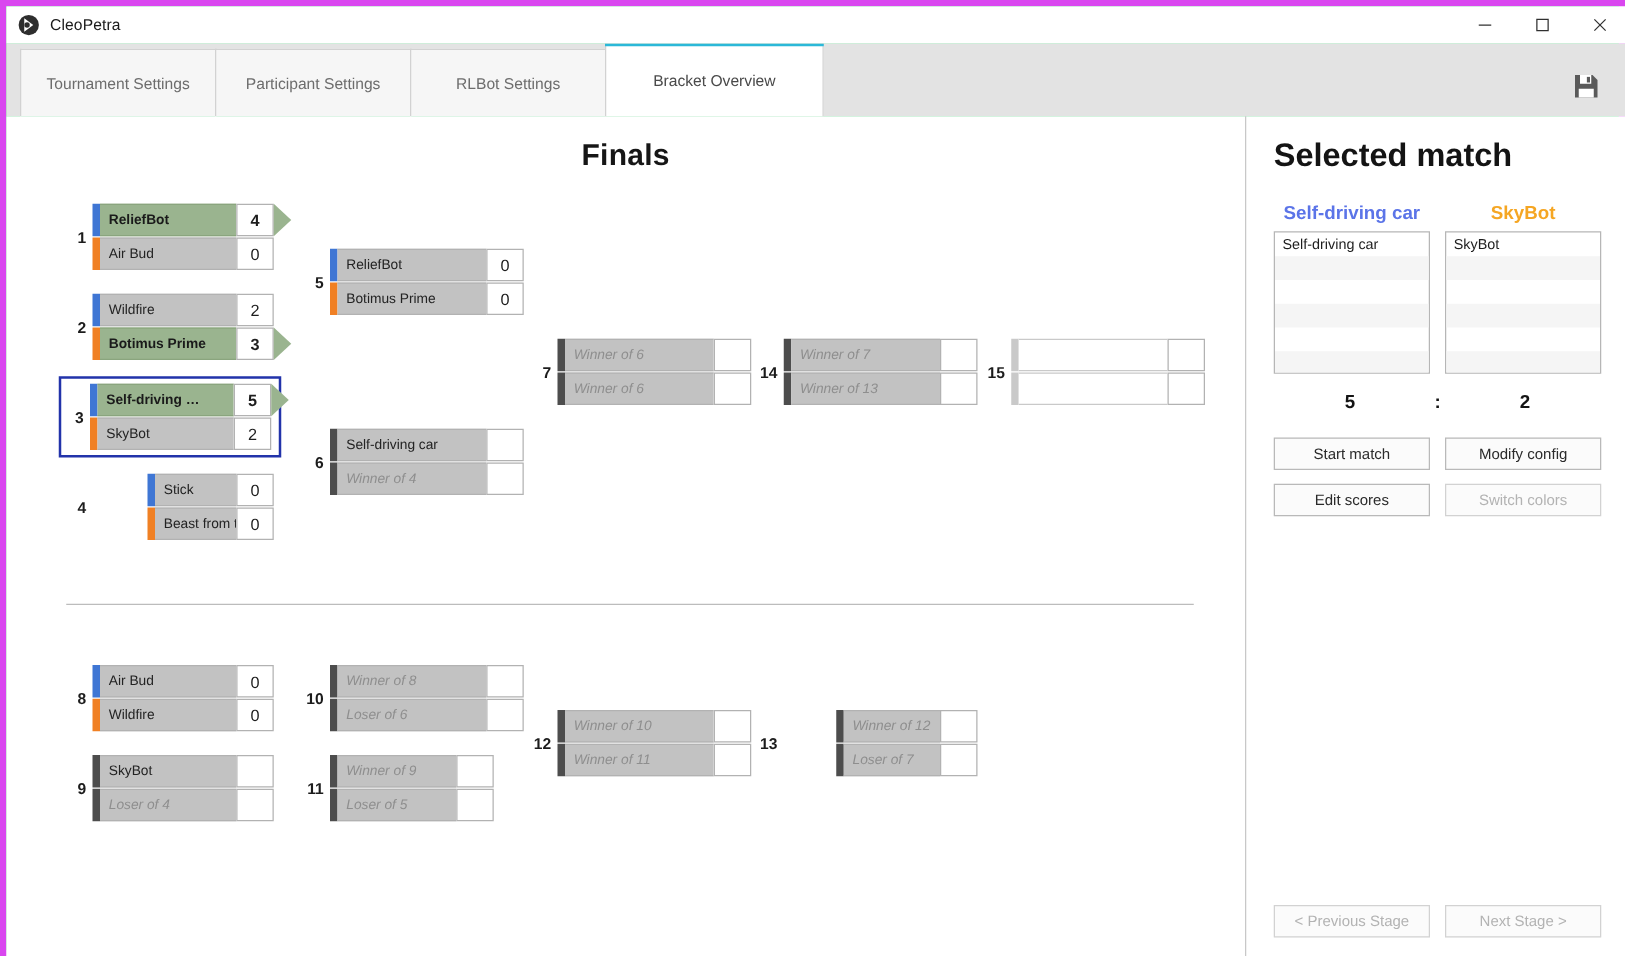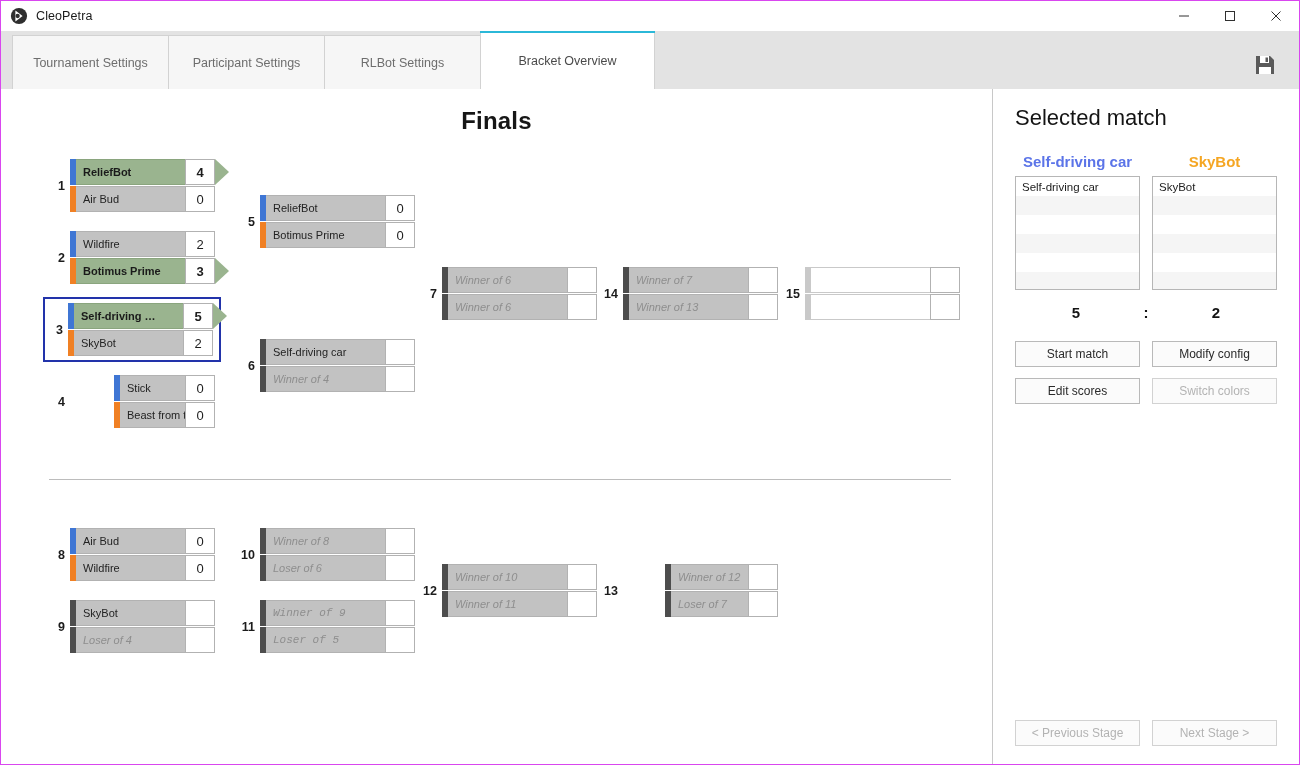--- a/index.html
+++ b/index.html
@@ -6,21 +6,21 @@
   * { box-sizing: border-box; margin: 0; padding: 0; }
   html, body {
     width: 1300px; height: 765px;
     font-family: "Liberation Sans", sans-serif;
     background: #ffffff;
     overflow: hidden;
   }
   #app {
     position: relative;
     width: 1300px; height: 765px;
-    border: 1px solid #d946ef;
+    border: 5px solid #d946ef;
     background: #22c55e;
   }
 
   
   .titlebar {
     position: absolute; left: 0; top: 0; width: 1298px; height: 30px;
     background: #ffffff;
     display: flex; align-items: center;
   }
   .app-logo {
@@ -166,21 +166,21 @@
     margin-left: -6px; margin-top: -6px;
   }
 
   
   .side-pane {
     position: absolute; left: 992px; top: 0;
     width: 306px; height: 675px;
     padding: 16px 22px 0 22px;
   }
   .side-title {
-    font-size: 22px; font-weight: normal; color: #141414;
+    font-size: 26px; font-weight: bold; color: #141414;
     margin-bottom: 22px;
   }
   .teams-head {
     display: flex; gap: 12px; margin-bottom: 6px;
   }
   .team-head {
     flex: 1 1 0; text-align: center;
     font-size: 15px; font-weight: bold;
   }
   .team-head.blue   { color: #5b74e8; }
@@ -471,21 +471,21 @@
               </div>
               <div class="mrow">
                 <div class="teamcolor tc-dark"></div>
                 <div class="teamname placeholder">Loser of 6</div>
                 <div class="scorebox"></div>
               </div>
             </div>
           </div>
           <div class="match" style="left: 238px; top: 511px;">
             <div class="match-num">11</div>
-            <div class="match-rows" style="width: 155px; font-family: Liberation Mono, monospace;">
+            <div class="match-rows" style="width: 131px;">
               <div class="mrow">
                 <div class="teamcolor tc-dark"></div>
                 <div class="teamname placeholder">Winner of 9</div>
                 <div class="scorebox"></div>
               </div>
               <div class="mrow">
                 <div class="teamcolor tc-dark"></div>
                 <div class="teamname placeholder">Loser of 5</div>
                 <div class="scorebox"></div>
               </div>

